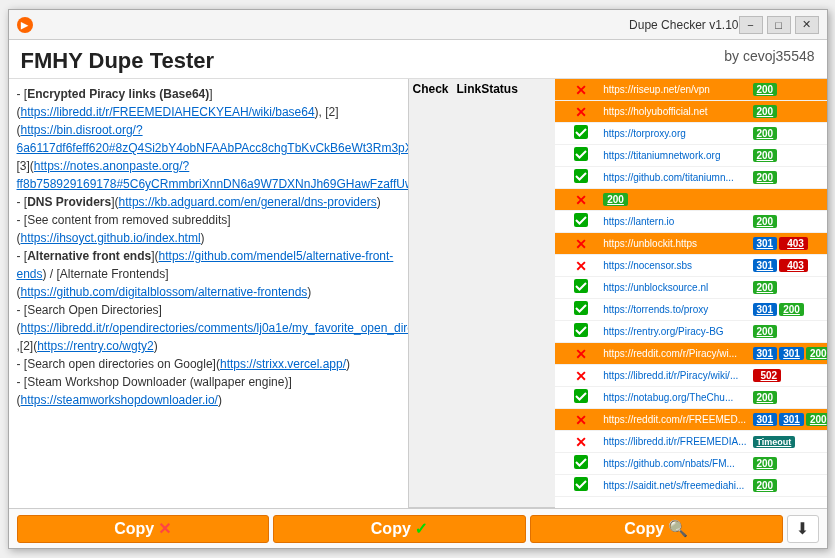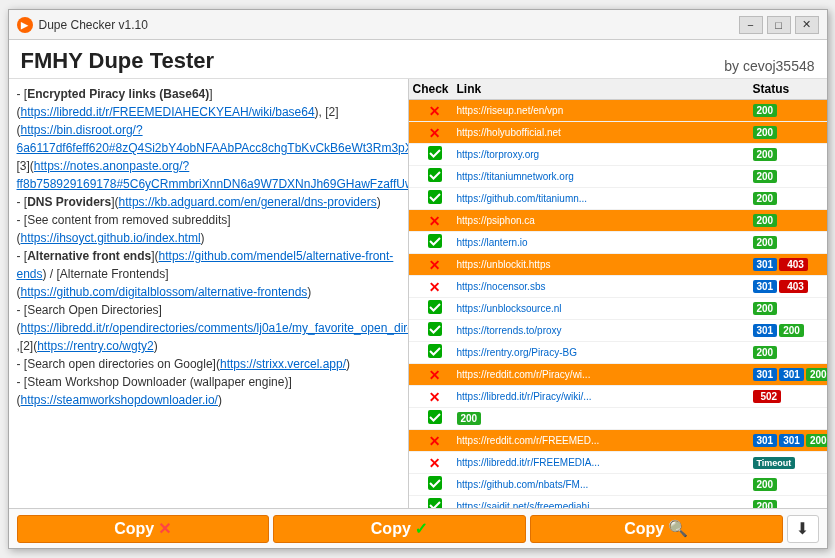--- a/index.html
+++ b/index.html
@@ -42,20 +42,21 @@
       align-items: center;
       justify-content: center;
       color: white;
       font-size: 9px;
       font-weight: bold;
     }
     .titlebar-title {
       flex: 1;
       font-size: 12px;
       color: #333;
+      text-align: right;
     }
     .titlebar-controls {
       display: flex;
       gap: 4px;
     }
     .titlebar-btn {
       width: 24px;
       height: 18px;
       background: #e0e0e0;
       border: 1px solid #bbb;
@@ -63,21 +64,21 @@
       display: flex;
       align-items: center;
       justify-content: center;
       font-size: 11px;
       color: #333;
     }
     .header {
       padding: 8px 12px 4px 12px;
       display: flex;
       justify-content: space-between;
-      align-items: flex-end;
+      align-items: flex-start;
     }
     .app-title {
       font-size: 22px;
       font-weight: bold;
       color: #222;
     }
     .author {
       font-size: 14px;
       color: #555;
     }
@@ -93,21 +94,20 @@
       padding: 6px 8px;
       border-right: 1px solid #ccc;
       font-size: 12px;
       line-height: 1.5;
       color: #0066cc;
     }
     .left-panel span { color: #333; }
     .right-panel {
       flex: 1;
       display: flex;
-      flex-direction: column;
       overflow: hidden;
     }
     .table-header {
       display: grid;
       grid-template-columns: 44px 1fr 70px;
       padding: 3px 4px;
       background: #f0f0f0;
       border-bottom: 1px solid #ccc;
       font-weight: bold;
       font-size: 12px;
@@ -159,20 +159,21 @@
       align-items: center;
       flex-wrap: nowrap;
     }
     .badge {
       padding: 1px 4px;
       border-radius: 2px;
       font-size: 10px;
       font-weight: bold;
       color: white;
       white-space: nowrap;
+      text-decoration: underline;
     }
     .badge-green { background: #22aa22; }
     .badge-red { background: #cc0000; padding-left: 8px; }
     .badge-blue { background: #0066cc; }
     .badge-timeout { background: #0f766e; font-size: 9px; }
     .footer {
       height: 40px;
       border-top: 1px solid #ccc;
       display: flex;
       align-items: center;
@@ -311,21 +312,20 @@
             </div>
             <div class="link-cell">https://github.com/titaniumn...</div>
             <div class="status-cell">
               <span class="badge badge-green">200</span>
             </div>
           </div>
           <div class="table-row highlight">
             <div class="check-cell">
               <span class="check-x">✕</span>
             </div>
-            <div class="link-cell">https://psiphon.ca</div>
             <div class="status-cell">
               <span class="badge badge-green">200</span>
             </div>
           </div>
           <div class="table-row">
             <div class="check-cell">
               <span class="check-ok"><svg width="14" height="14" viewBox="0 0 14 14">
                   <rect width="14" height="14" rx="2" fill="#00aa00"></rect>
                   <path d="M2 7l3.5 3.5L12 4" stroke="white" stroke-width="2" fill="none"></path>
                 </svg></span>
@@ -412,20 +412,21 @@
               <span class="badge badge-red">502</span>
             </div>
           </div>
           <div class="table-row">
             <div class="check-cell">
               <span class="check-ok"><svg width="14" height="14" viewBox="0 0 14 14">
                   <rect width="14" height="14" rx="2" fill="#00aa00"></rect>
                   <path d="M2 7l3.5 3.5L12 4" stroke="white" stroke-width="2" fill="none"></path>
                 </svg></span>
             </div>
+            <div class="link-cell">https://notabug.org/TheChu...</div>
             <div class="status-cell">
               <span class="badge badge-green">200</span>
             </div>
           </div>
           <div class="table-row highlight">
             <div class="check-cell">
               <span class="check-x">✕</span>
             </div>
             <div class="link-cell">https://reddit.com/r/FREEMED...</div>
             <div class="status-cell">

